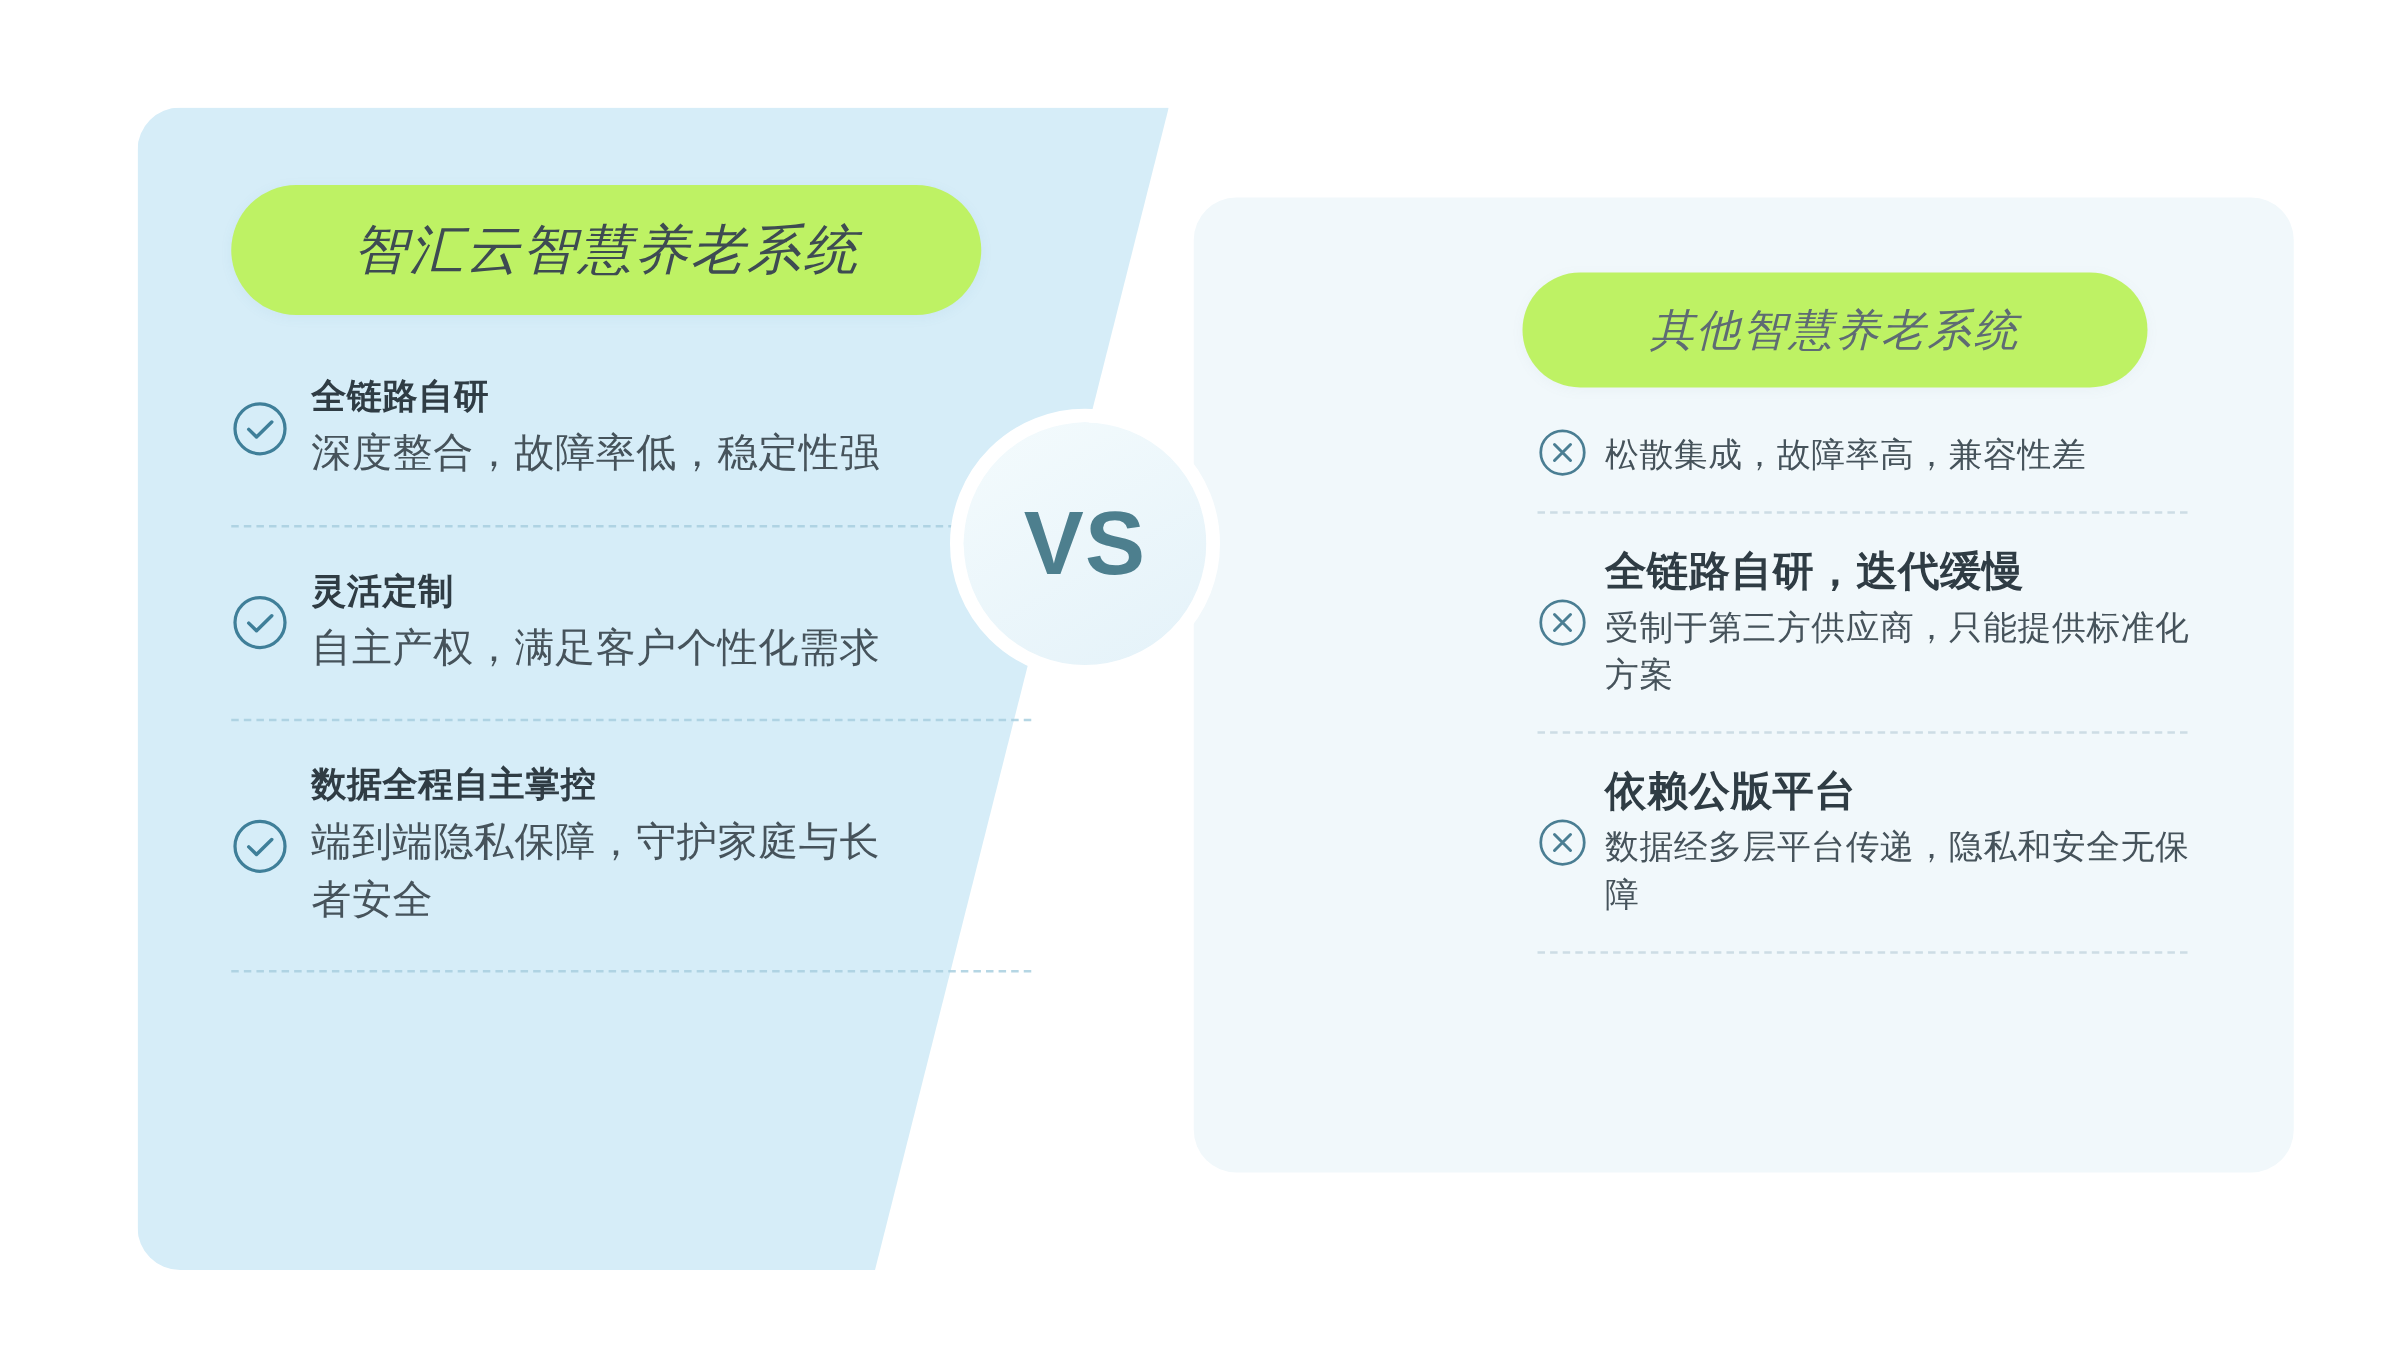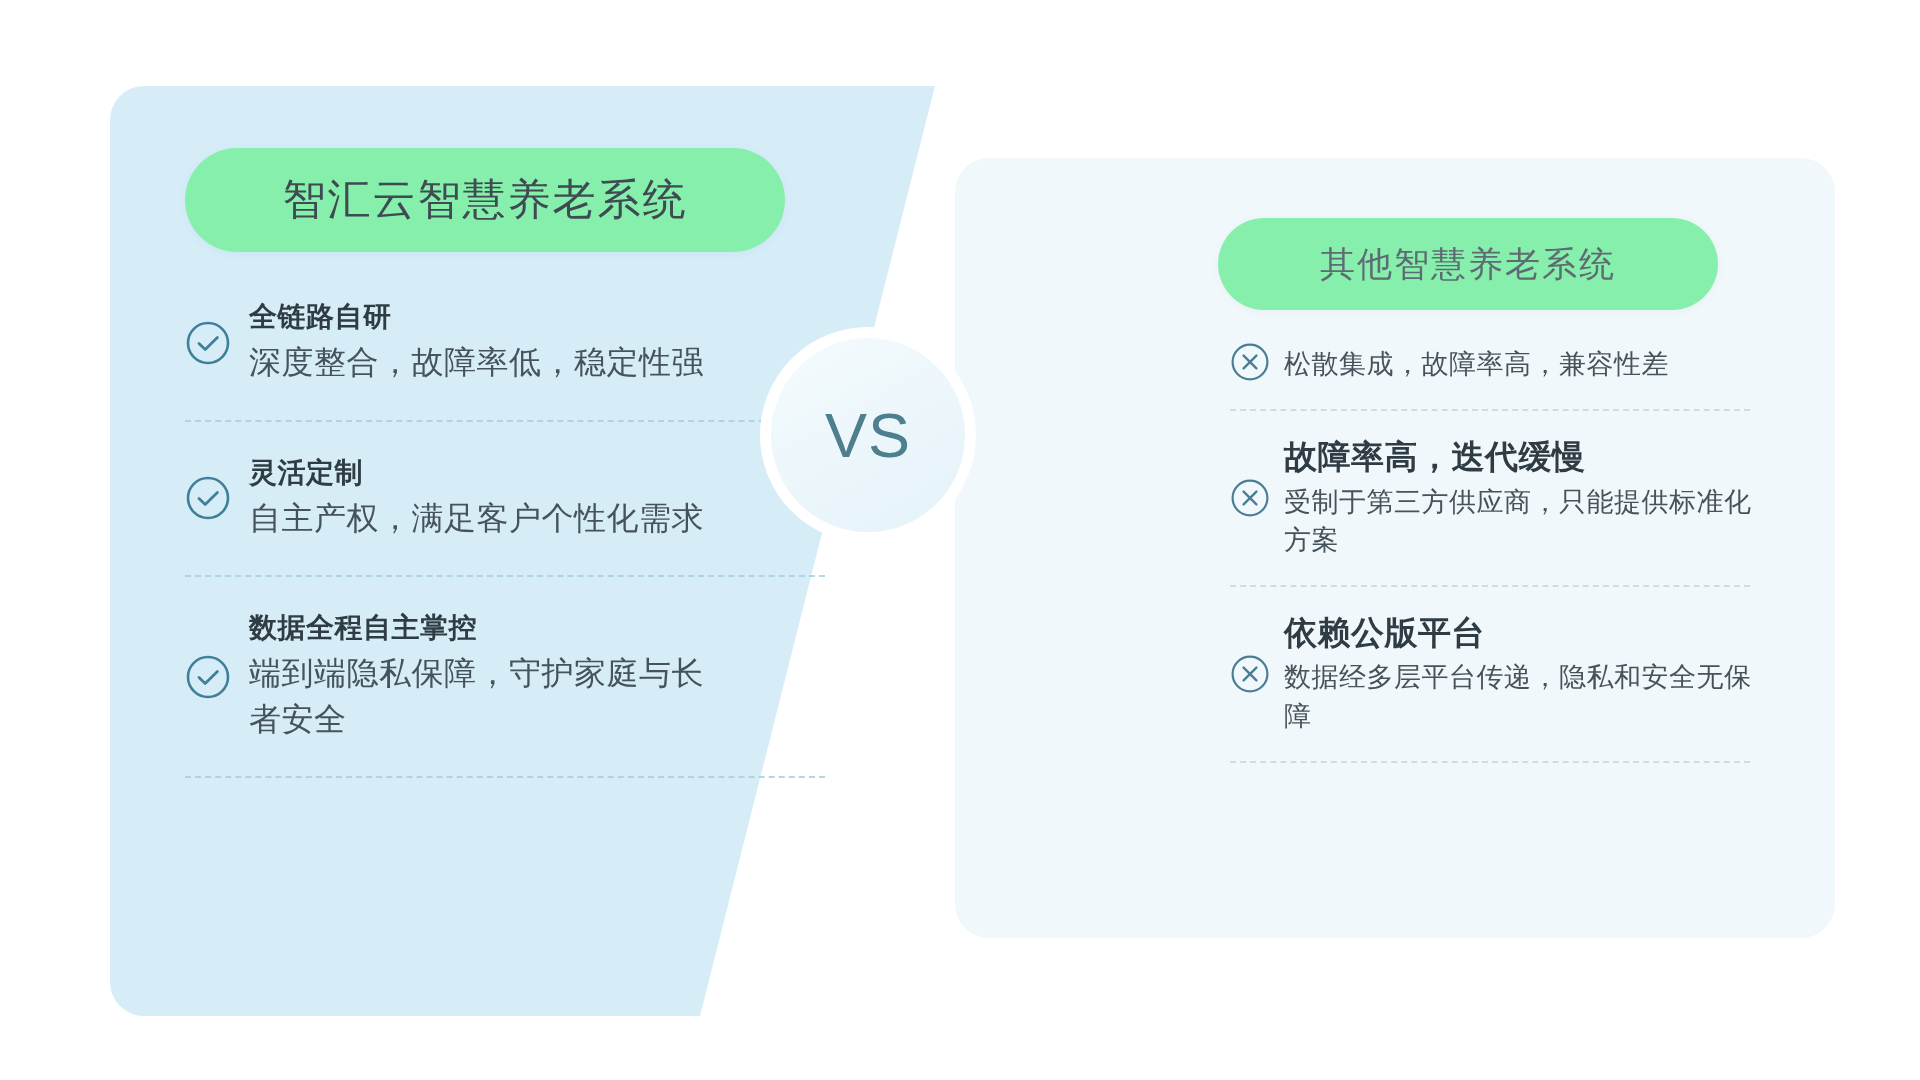--- a/index.html
+++ b/index.html
@@ -45,23 +45,24 @@
     -webkit-clip-path: polygon(0 0, 825px 0, 590px 930px, 0 930px);
     clip-path: polygon(0 0, 825px 0, 590px 930px, 0 930px);
   }
 
   
   .pill {
     position: absolute;
     display: flex;
     align-items: center;
     justify-content: center;
-    background: #86efac;
+    background: #bef264;
     border-radius: 100px;
     box-sizing: border-box;
+    font-style: italic;
   }
   .pill-left {
     left: 185px;
     top: 148px;
     width: 600px;
     height: 104px;
     box-shadow: 0 2px 10px rgba(90, 140, 165, 0.07);
   }
   .pill-left .pill-text {
     font-size: 43px;
@@ -92,22 +93,22 @@
     height: 216px;
     border-radius: 50%;
     background: linear-gradient(150deg, #f4fbfd 0%, #e4f2f9 100%);
     border: 11px solid #ffffff;
     box-sizing: border-box;
     display: flex;
     align-items: center;
     justify-content: center;
   }
   .vs-badge .vs-text {
-    font-size: 63px;
-    font-weight: 400;
+    font-size: 72px;
+    font-weight: 700;
     color: #4d7f8e;
     letter-spacing: 1px;
     line-height: 1;
   }
 
   
   .list {
     position: absolute;
   }
   .list-left {
@@ -285,21 +286,21 @@
     <div class="divider"></div>
 
     <div class="item">
       <span class="icon-wrap">
         <svg width="40" height="40" viewBox="0 0 40 40" aria-hidden="true">
           <circle cx="20" cy="20" r="17.4" fill="none" stroke="#4a7e93" stroke-width="2.2"></circle>
           <path d="M13.6 13.6 L26.4 26.4 M26.4 13.6 L13.6 26.4" fill="none" stroke="#4a7e93" stroke-width="2.4" stroke-linecap="round"></path>
         </svg>
       </span>
       <span class="item-body">
-        <span class="item-title" style="display:block;">故障率高，迭代缓慢</span>
+        <span class="item-title" style="display:block;">全链路自研，迭代缓慢</span>
         <span class="item-desc" style="display:block; max-width:470px;">受制于第三方供应商，只能提供标准化方案</span>
       </span>
     </div>
 
     <div class="divider"></div>
 
     <div class="item">
       <span class="icon-wrap">
         <svg width="40" height="40" viewBox="0 0 40 40" aria-hidden="true">
           <circle cx="20" cy="20" r="17.4" fill="none" stroke="#4a7e93" stroke-width="2.2"></circle>

